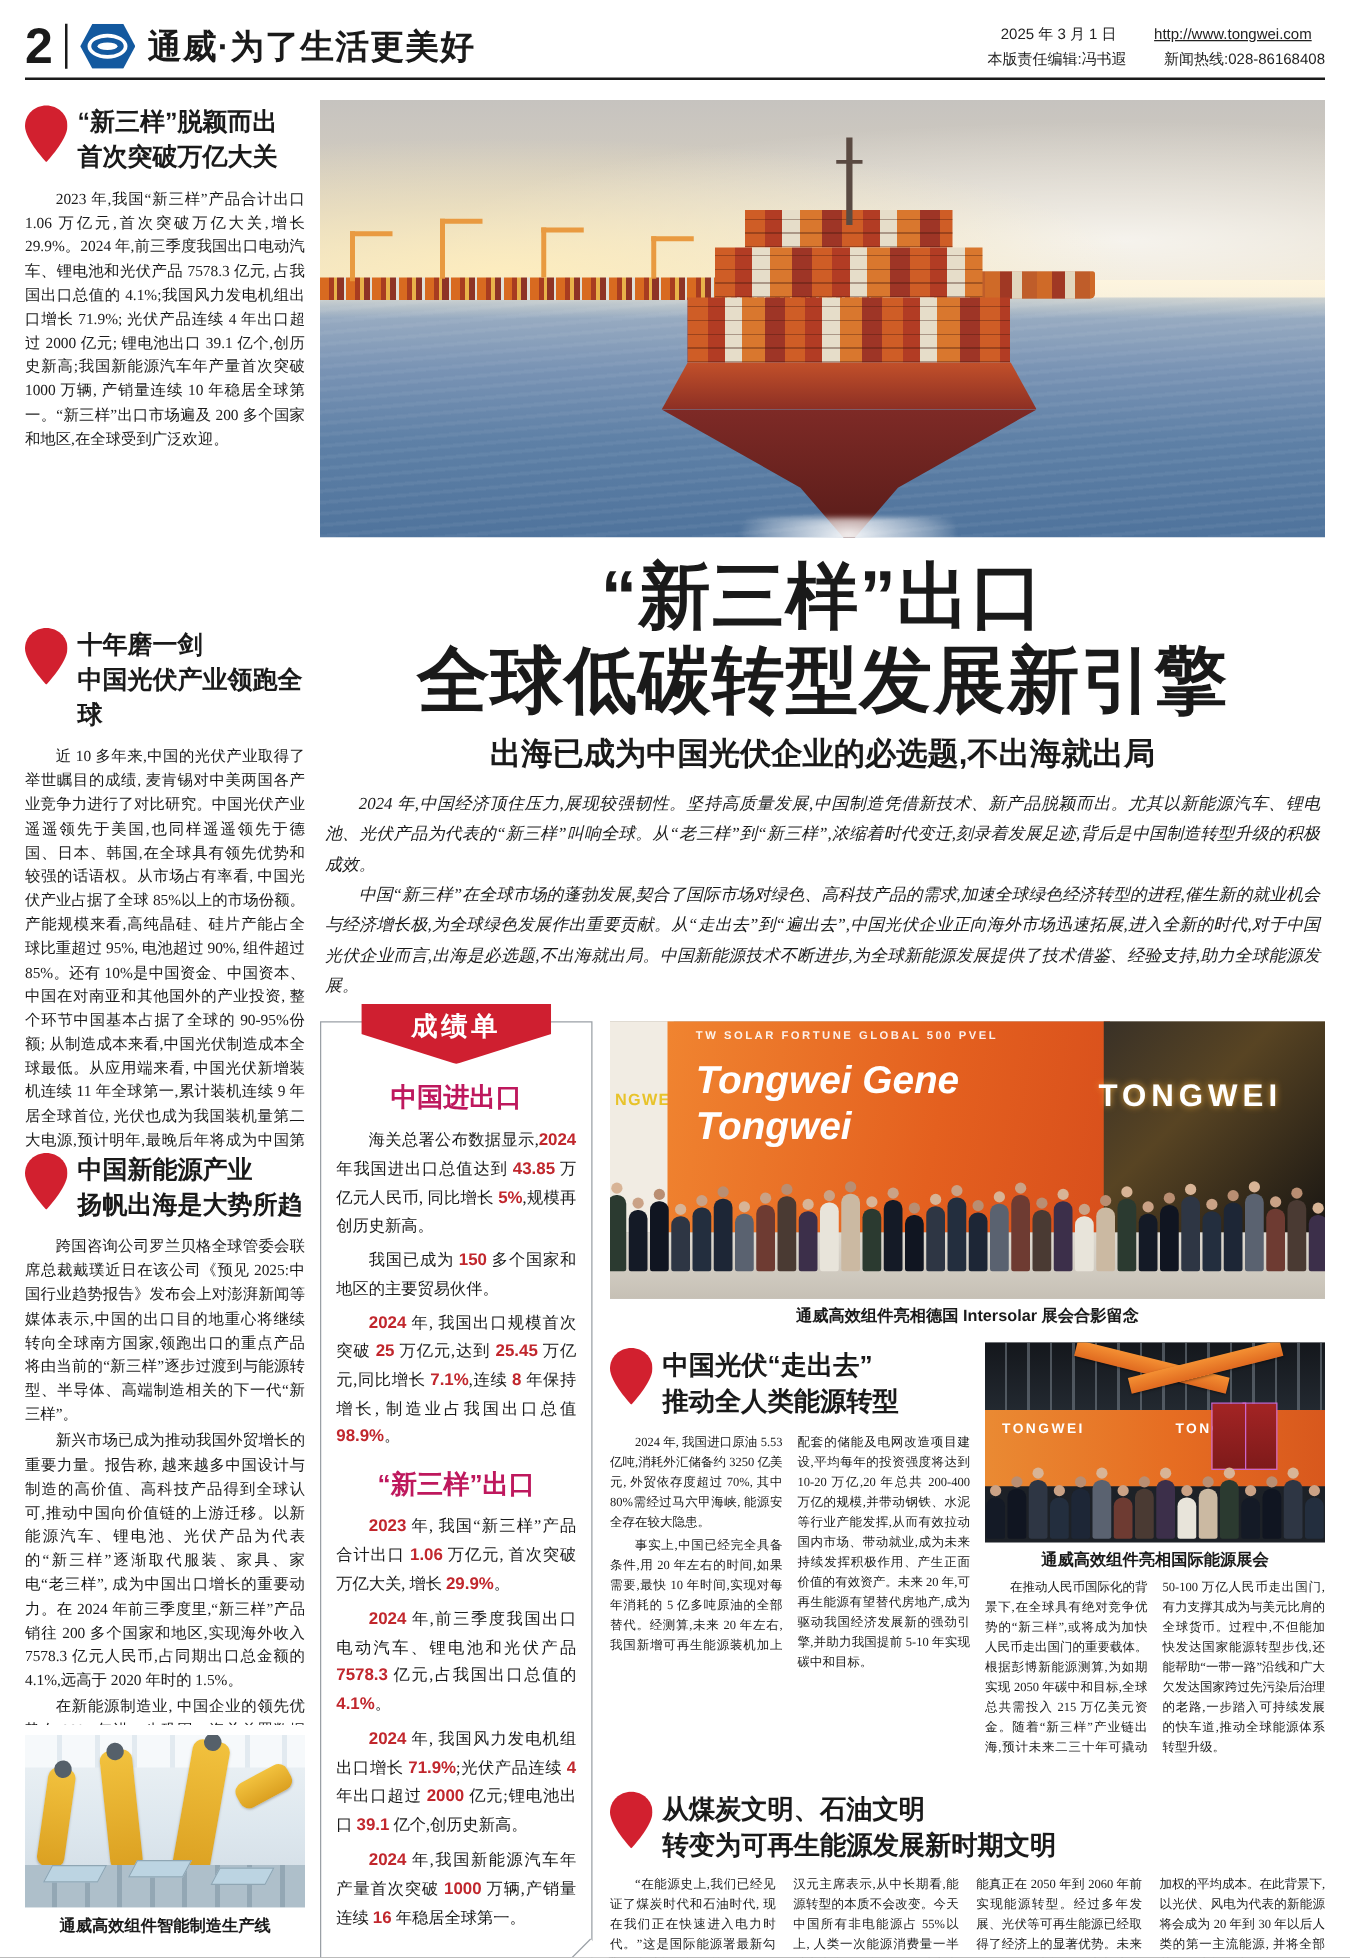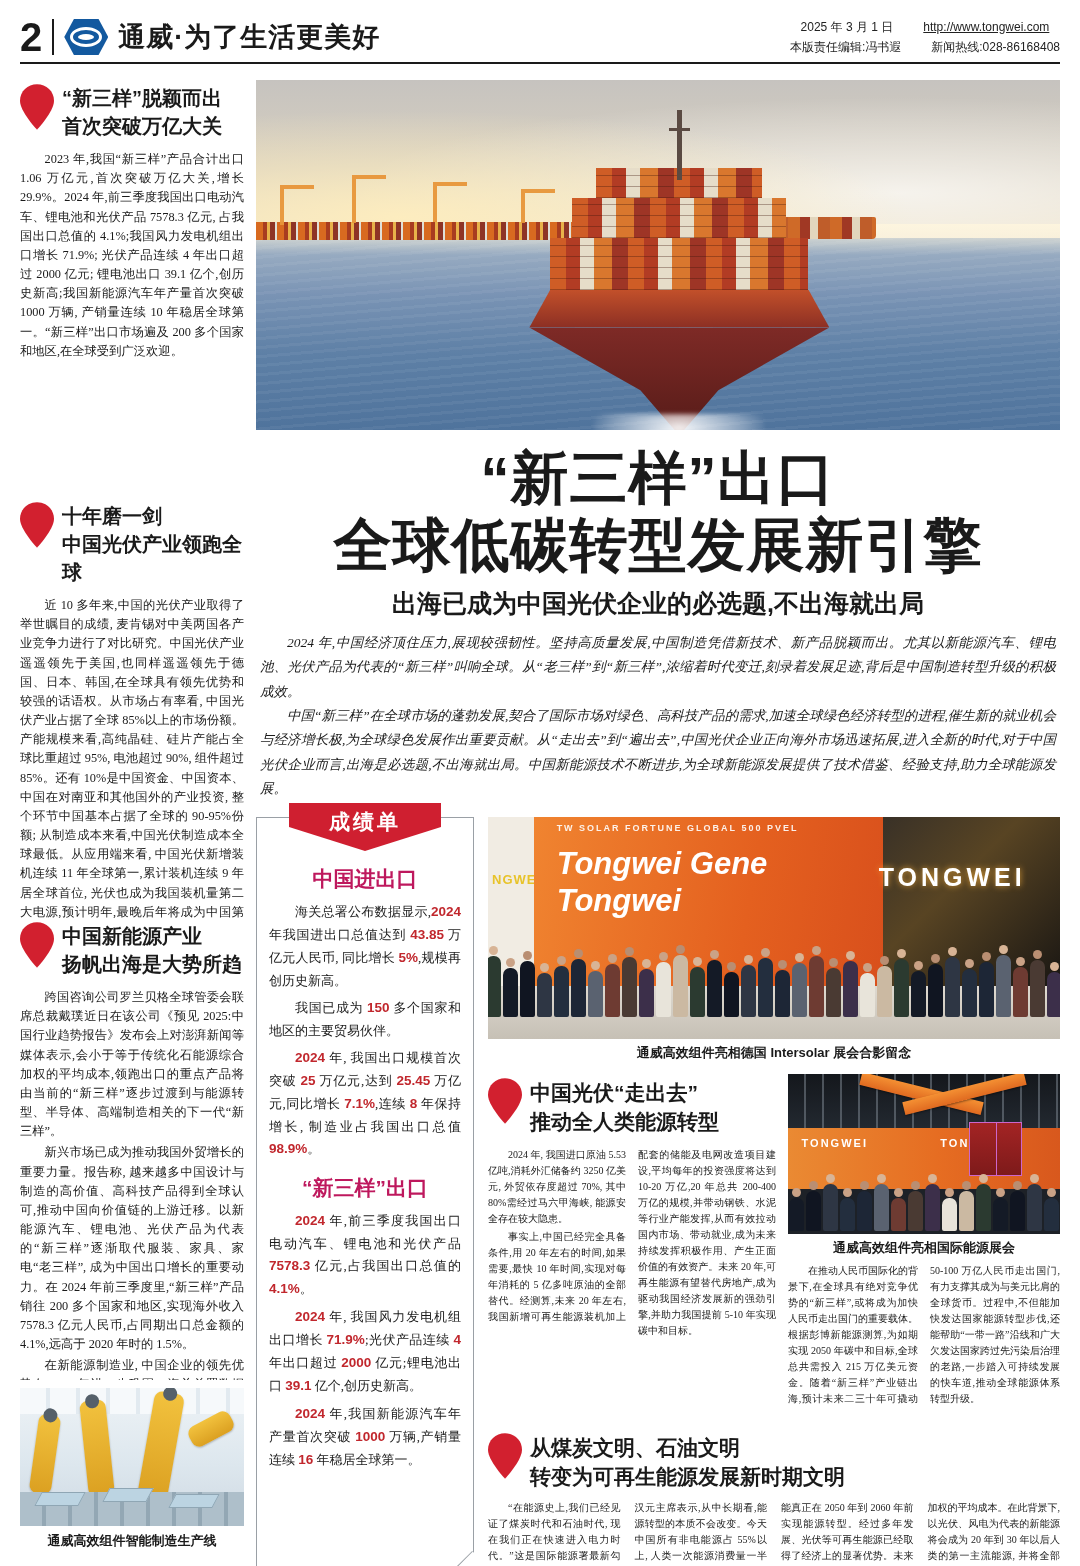--- a/index.html
+++ b/index.html
@@ -183,21 +183,21 @@
         <div class="art-head">
           <svg class="pin" width="34" height="46" viewBox="0 0 24 32">
               <path fill="#d2202f" d="M12 0C5.4 0 0 5 0 11.6 0 19.4 12 32 12 32s12-12.6 12-20.4C24 5 18.6 0 12 0z"></path>
             </svg>
           <h3 class="art-title">
             <span>中国新能源产业</span><br>
             <span>扬帆出海是大势所趋</span>
           </h3>
         </div>
         <div class="art-body">
-            <p class="body-p">跨国咨询公司罗兰贝格全球管委会联席总裁戴璞近日在该公司《预见 2025:中国行业趋势报告》发布会上对澎湃新闻等媒体表示,会小于等于传统化石能源综合加权的平均成本,领跑出口的重点产品将由当前的“新三样”逐步过渡到与能源转型、半导体、高端制造相关的下一代“新三样”。</p>
+            <p class="body-p">跨国咨询公司罗兰贝格全球管委会联席总裁戴璞近日在该公司《预见 2025:中国行业趋势报告》发布会上对澎湃新闻等媒体表示,中国的出口目的地重心将继续转向全球南方国家,领跑出口的重点产品将由当前的“新三样”逐步过渡到与能源转型、半导体、高端制造相关的下一代“新三样”。</p>
             <p class="body-p">新兴市场已成为推动我国外贸增长的重要力量。报告称, 越来越多中国设计与制造的高价值、高科技产品得到全球认可,推动中国向价值链的上游迁移。以新能源汽车、锂电池、光伏产品为代表的“新三样”逐渐取代服装、家具、家电“老三样”, 成为中国出口增长的重要动力。在 2024 年前三季度里,“新三样”产品销往 200 多个国家和地区,实现海外收入 7578.3 亿元人民币,占同期出口总金额的 4.1%,远高于 2020 年时的 1.5%。</p>
             <p class="body-p">在新能源制造业, 中国企业的领先优势在 2024 年进一步巩固。海关总署数据显示,去年,中国风力发电机组出口增长 71.9%;光伏产品连续 4 年出口超过 2000 亿元;锂电池出口 39.1 亿个,创历史新高;电动汽车出口量首次突破 200 万辆。除了无法撼动的“新三样”之外,风机、逆变器、配网设备、电缆、电解槽等明星品类均在海外市场高歌猛进,成为拉动高端制造业出口的重要力量。然而来自欧美国家“产能过剩”的无端指责和日益加码的贸易打压,都更加预示了中国新能源制造业扬帆出海是大势所趋。</p>
           </div>
       </article>
 
       <figure style="margin:8px 0 0">
         <div class="factory">
           <div class="f-ceil"></div>
           <div class="arm j" style="left:14px;top:26px;width:22px;height:80px;transform:rotate(8deg)"></div>
           <div class="arm j" style="left:64px;top:12px;width:26px;height:96px;transform:rotate(-6deg)"></div>
@@ -253,20 +253,21 @@
         <section class="scorecard">
           <div class="badge">成绩单</div>
           <h4 class="sc-h">中国进出口</h4>
           <div class="sc-list">
               <p>海关总署公布数据显示,<span class="hl">2024</span> 年我国进出口总值达到 <span class="hl">43.85</span> 万亿元人民币, 同比增长 <span class="hl">5%</span>,规模再创历史新高。</p>
               <p>我国已成为 <span class="hl">150</span> 多个国家和地区的主要贸易伙伴。</p>
               <p><span class="hl">2024</span> 年, 我国出口规模首次突破 <span class="hl">25</span> 万亿元,达到 <span class="hl">25.45</span> 万亿元,同比增长 <span class="hl">7.1%</span>,连续 <span class="hl">8</span> 年保持增长, 制造业占我国出口总值 <span class="hl">98.9%</span>。</p>
             </div>
           <h4 class="sc-h">“新三样”出口</h4>
           <div class="sc-list">
+              <p><span class="hl">2023</span> 年, 我国“新三样”产品合计出口 <span class="hl">1.06</span> 万亿元, 首次突破万亿大关, 增长 <span class="hl">29.9%</span>。</p>
               <p><span class="hl">2024</span> 年,前三季度我国出口电动汽车、锂电池和光伏产品 <span class="hl">7578.3</span> 亿元,占我国出口总值的 <span class="hl">4.1%</span>。</p>
               <p><span class="hl">2024</span> 年, 我国风力发电机组出口增长 <span class="hl">71.9%</span>;光伏产品连续 <span class="hl">4</span> 年出口超过 <span class="hl">2000</span> 亿元;锂电池出口 <span class="hl">39.1</span> 亿个,创历史新高。</p>
               <p><span class="hl">2024</span> 年,我国新能源汽车年产量首次突破 <span class="hl">1000</span> 万辆,产销量连续 <span class="hl">16</span> 年稳居全球第一。</p>
             </div>
 
           <div class="cut"></div>
         </section>
 
         <div class="rz">
 

